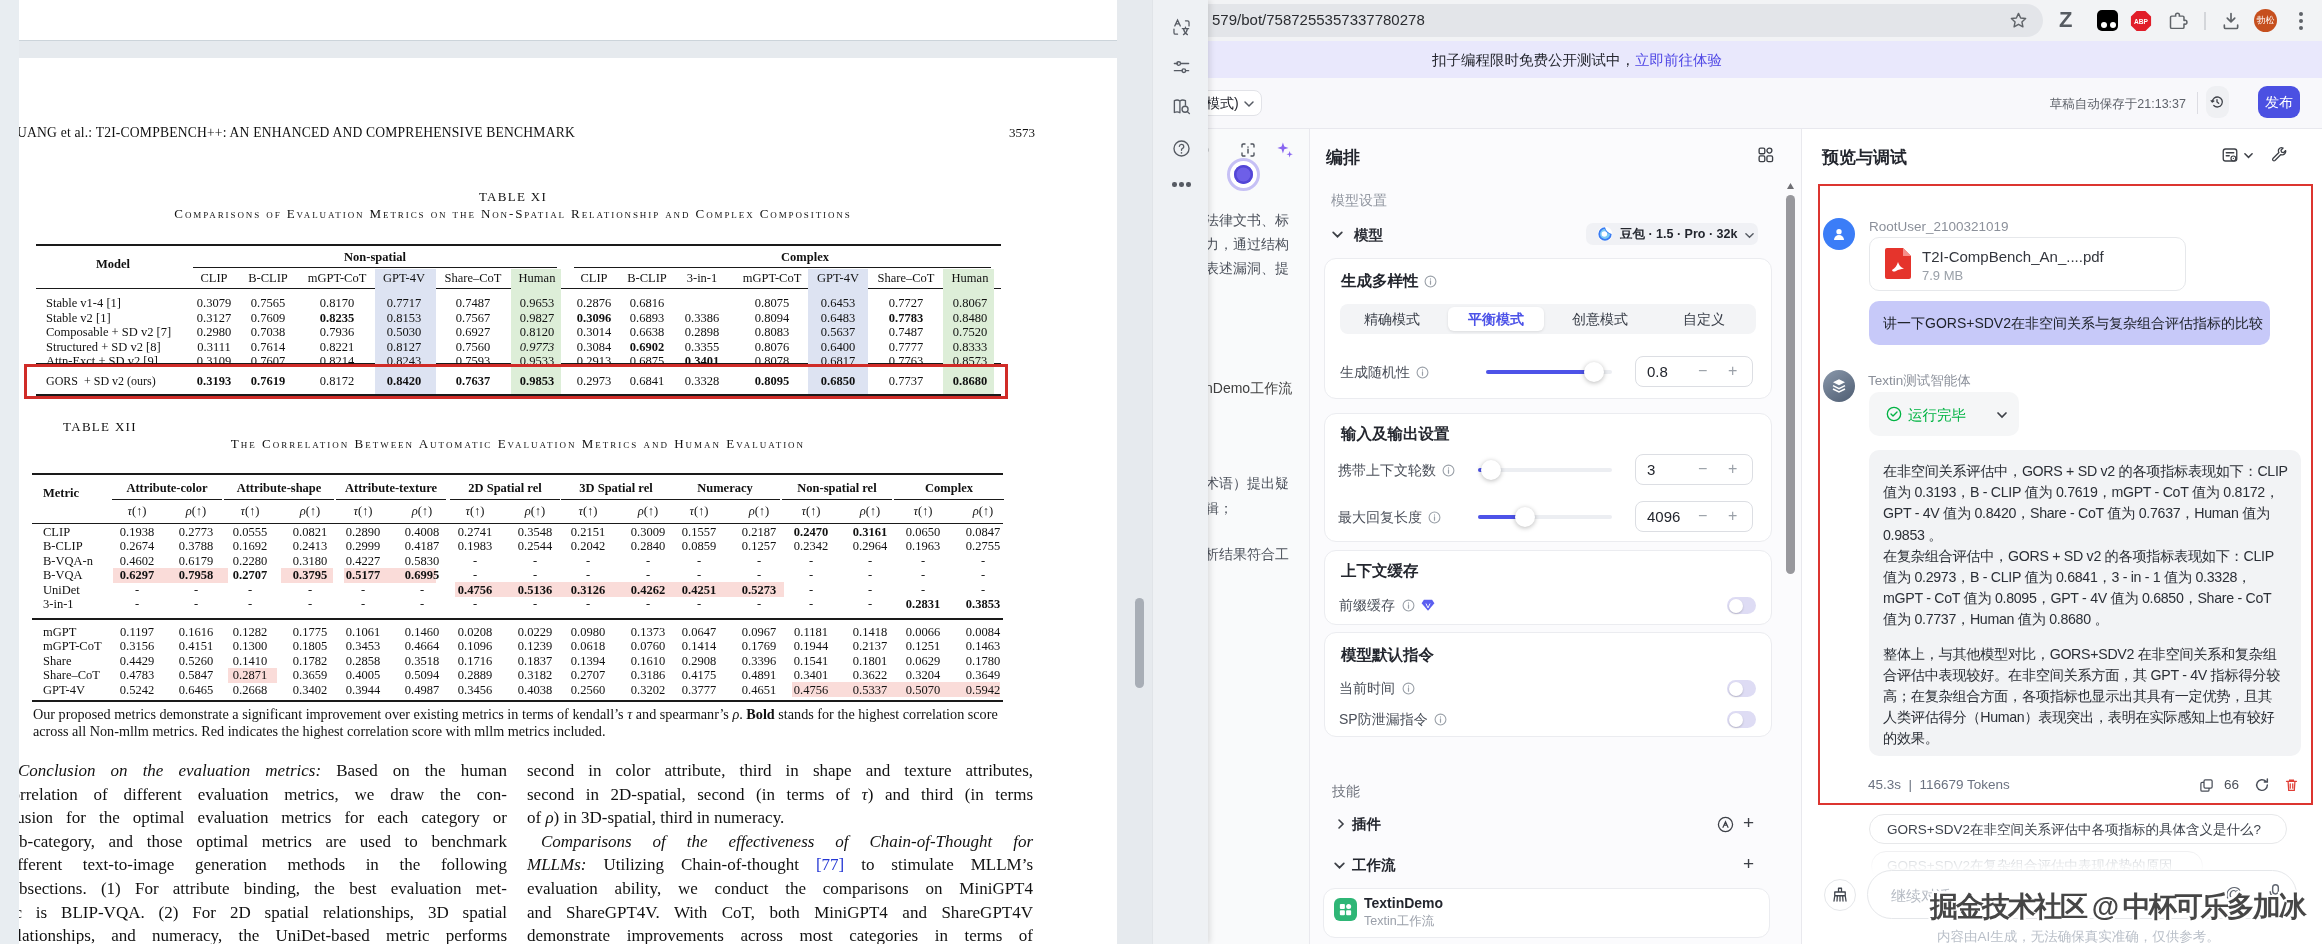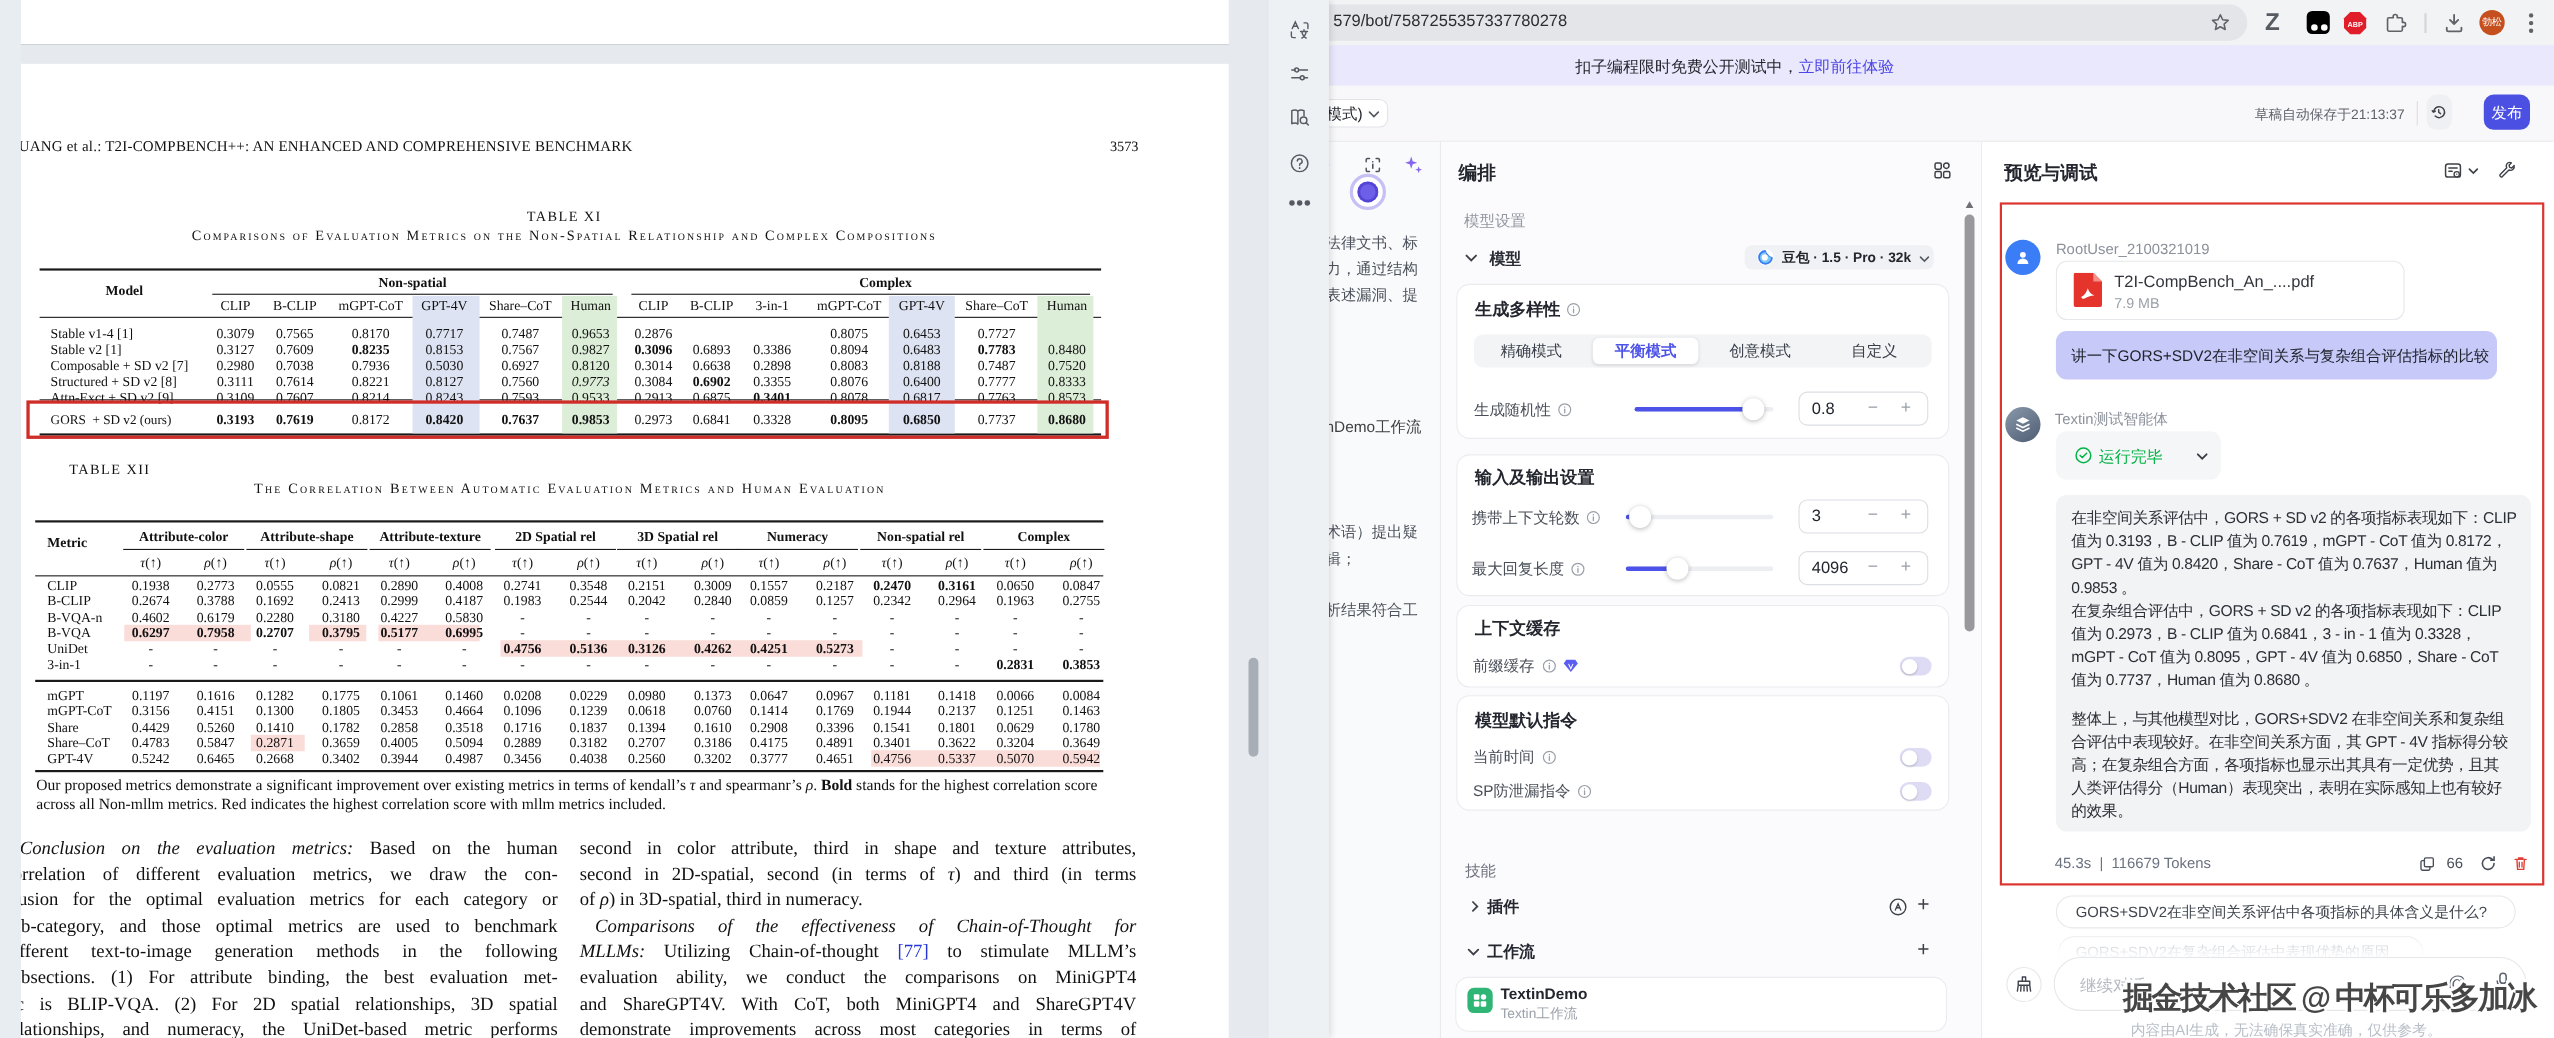--- a/index.html
+++ b/index.html
@@ -346,23 +346,25 @@
       <div class="abs" style="left:437px;top:213px;width:900px;text-align:center;font-size:12.5px;white-space:nowrap;">Share–CoT</div>
       <div class="abs" style="left:501px;top:213px;width:900px;text-align:center;font-size:12.5px;white-space:nowrap;">Human</div>
       <div class="abs " style="left:27px;top:238px;font-size:12.5px;">Stable v1-4 [1]</div>
       <div class="abs" style="left:-255px;top:238px;width:900px;text-align:center;font-size:12.5px;white-space:nowrap;">0.3079</div>
       <div class="abs" style="left:-201px;top:238px;width:900px;text-align:center;font-size:12.5px;white-space:nowrap;">0.7565</div>
       <div class="abs" style="left:-132px;top:238px;width:900px;text-align:center;font-size:12.5px;white-space:nowrap;">0.8170</div>
       <div class="abs" style="left:-65px;top:238px;width:900px;text-align:center;font-size:12.5px;white-space:nowrap;">0.7717</div>
       <div class="abs" style="left:4px;top:238px;width:900px;text-align:center;font-size:12.5px;white-space:nowrap;">0.7487</div>
       <div class="abs" style="left:68px;top:238px;width:900px;text-align:center;font-size:12.5px;white-space:nowrap;">0.9653</div>
       <div class="abs" style="left:125px;top:238px;width:900px;text-align:center;font-size:12.5px;white-space:nowrap;">0.2876</div>
+      <div class="abs" style="left:178px;top:238px;width:900px;text-align:center;font-size:12.5px;white-space:nowrap;">0.6816</div>
       <div class="abs" style="left:303px;top:238px;width:900px;text-align:center;font-size:12.5px;white-space:nowrap;">0.8075</div>
       <div class="abs" style="left:369px;top:238px;width:900px;text-align:center;font-size:12.5px;white-space:nowrap;">0.6453</div>
       <div class="abs" style="left:437px;top:238px;width:900px;text-align:center;font-size:12.5px;white-space:nowrap;">0.7727</div>
+      <div class="abs" style="left:501px;top:238px;width:900px;text-align:center;font-size:12.5px;white-space:nowrap;">0.8067</div>
       <div class="abs " style="left:27px;top:252.5px;font-size:12.5px;">Stable v2 [1]</div>
       <div class="abs" style="left:-255px;top:252.5px;width:900px;text-align:center;font-size:12.5px;white-space:nowrap;">0.3127</div>
       <div class="abs" style="left:-201px;top:252.5px;width:900px;text-align:center;font-size:12.5px;white-space:nowrap;">0.7609</div>
       <div class="abs" style="left:-132px;top:252.5px;width:900px;text-align:center;font-size:12.5px;white-space:nowrap;"><b>0.8235</b></div>
       <div class="abs" style="left:-65px;top:252.5px;width:900px;text-align:center;font-size:12.5px;white-space:nowrap;">0.8153</div>
       <div class="abs" style="left:4px;top:252.5px;width:900px;text-align:center;font-size:12.5px;white-space:nowrap;">0.7567</div>
       <div class="abs" style="left:68px;top:252.5px;width:900px;text-align:center;font-size:12.5px;white-space:nowrap;">0.9827</div>
       <div class="abs" style="left:125px;top:252.5px;width:900px;text-align:center;font-size:12.5px;white-space:nowrap;"><b>0.3096</b></div>
       <div class="abs" style="left:178px;top:252.5px;width:900px;text-align:center;font-size:12.5px;white-space:nowrap;">0.6893</div>
       <div class="abs" style="left:233px;top:252.5px;width:900px;text-align:center;font-size:12.5px;white-space:nowrap;">0.3386</div>
@@ -374,21 +376,21 @@
       <div class="abs" style="left:-255px;top:267px;width:900px;text-align:center;font-size:12.5px;white-space:nowrap;">0.2980</div>
       <div class="abs" style="left:-201px;top:267px;width:900px;text-align:center;font-size:12.5px;white-space:nowrap;">0.7038</div>
       <div class="abs" style="left:-132px;top:267px;width:900px;text-align:center;font-size:12.5px;white-space:nowrap;">0.7936</div>
       <div class="abs" style="left:-65px;top:267px;width:900px;text-align:center;font-size:12.5px;white-space:nowrap;">0.5030</div>
       <div class="abs" style="left:4px;top:267px;width:900px;text-align:center;font-size:12.5px;white-space:nowrap;">0.6927</div>
       <div class="abs" style="left:68px;top:267px;width:900px;text-align:center;font-size:12.5px;white-space:nowrap;">0.8120</div>
       <div class="abs" style="left:125px;top:267px;width:900px;text-align:center;font-size:12.5px;white-space:nowrap;">0.3014</div>
       <div class="abs" style="left:178px;top:267px;width:900px;text-align:center;font-size:12.5px;white-space:nowrap;">0.6638</div>
       <div class="abs" style="left:233px;top:267px;width:900px;text-align:center;font-size:12.5px;white-space:nowrap;">0.2898</div>
       <div class="abs" style="left:303px;top:267px;width:900px;text-align:center;font-size:12.5px;white-space:nowrap;">0.8083</div>
-      <div class="abs" style="left:369px;top:267px;width:900px;text-align:center;font-size:12.5px;white-space:nowrap;">0.8188</div>
+      <div class="abs" style="left:369px;top:267px;width:900px;text-align:center;font-size:12.5px;white-space:nowrap;">0.5637</div>
       <div class="abs" style="left:437px;top:267px;width:900px;text-align:center;font-size:12.5px;white-space:nowrap;">0.7487</div>
       <div class="abs" style="left:501px;top:267px;width:900px;text-align:center;font-size:12.5px;white-space:nowrap;">0.7520</div>
       <div class="abs " style="left:27px;top:281.5px;font-size:12.5px;">Structured + SD v2 [8]</div>
       <div class="abs" style="left:-255px;top:281.5px;width:900px;text-align:center;font-size:12.5px;white-space:nowrap;">0.3111</div>
       <div class="abs" style="left:-201px;top:281.5px;width:900px;text-align:center;font-size:12.5px;white-space:nowrap;">0.7614</div>
       <div class="abs" style="left:-132px;top:281.5px;width:900px;text-align:center;font-size:12.5px;white-space:nowrap;">0.8221</div>
       <div class="abs" style="left:-65px;top:281.5px;width:900px;text-align:center;font-size:12.5px;white-space:nowrap;">0.8127</div>
       <div class="abs" style="left:4px;top:281.5px;width:900px;text-align:center;font-size:12.5px;white-space:nowrap;">0.7560</div>
       <div class="abs" style="left:68px;top:281.5px;width:900px;text-align:center;font-size:12.5px;white-space:nowrap;font-style:italic;">0.9773</div>
       <div class="abs" style="left:125px;top:281.5px;width:900px;text-align:center;font-size:12.5px;white-space:nowrap;">0.3084</div>

